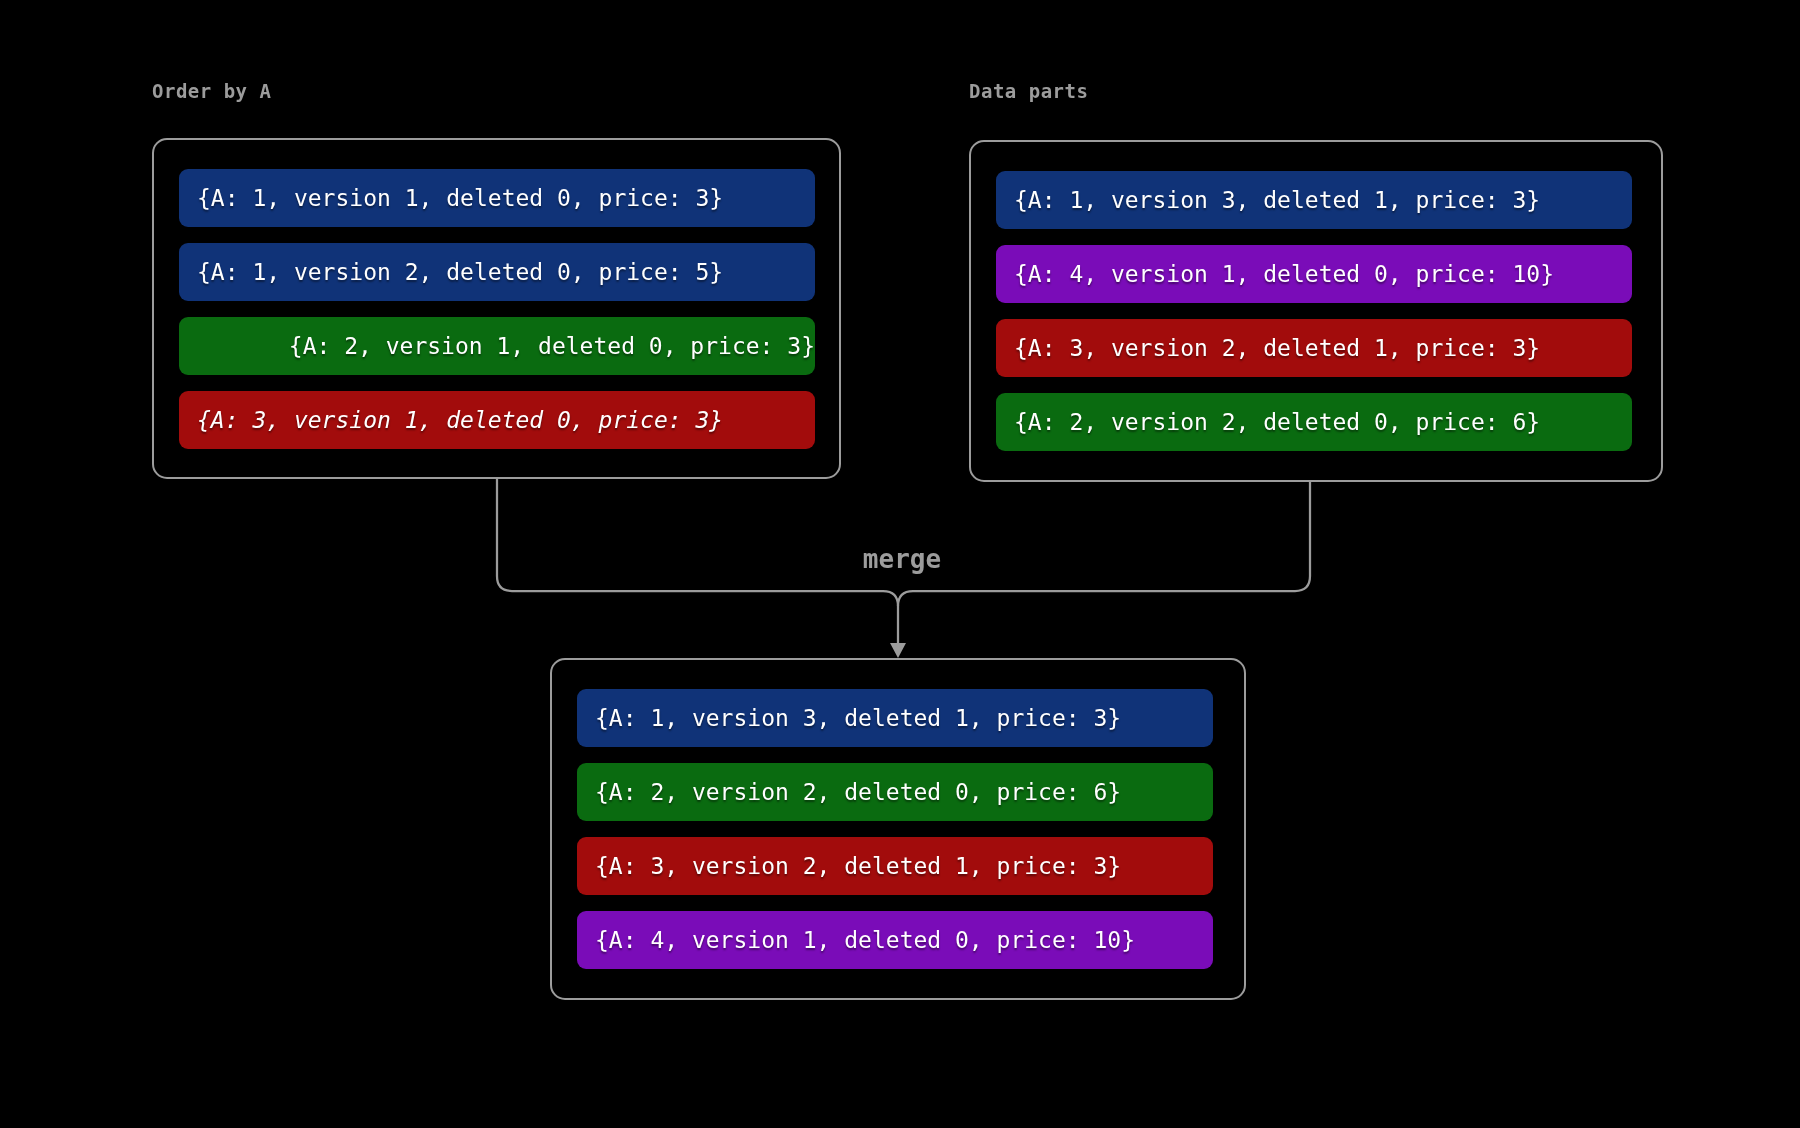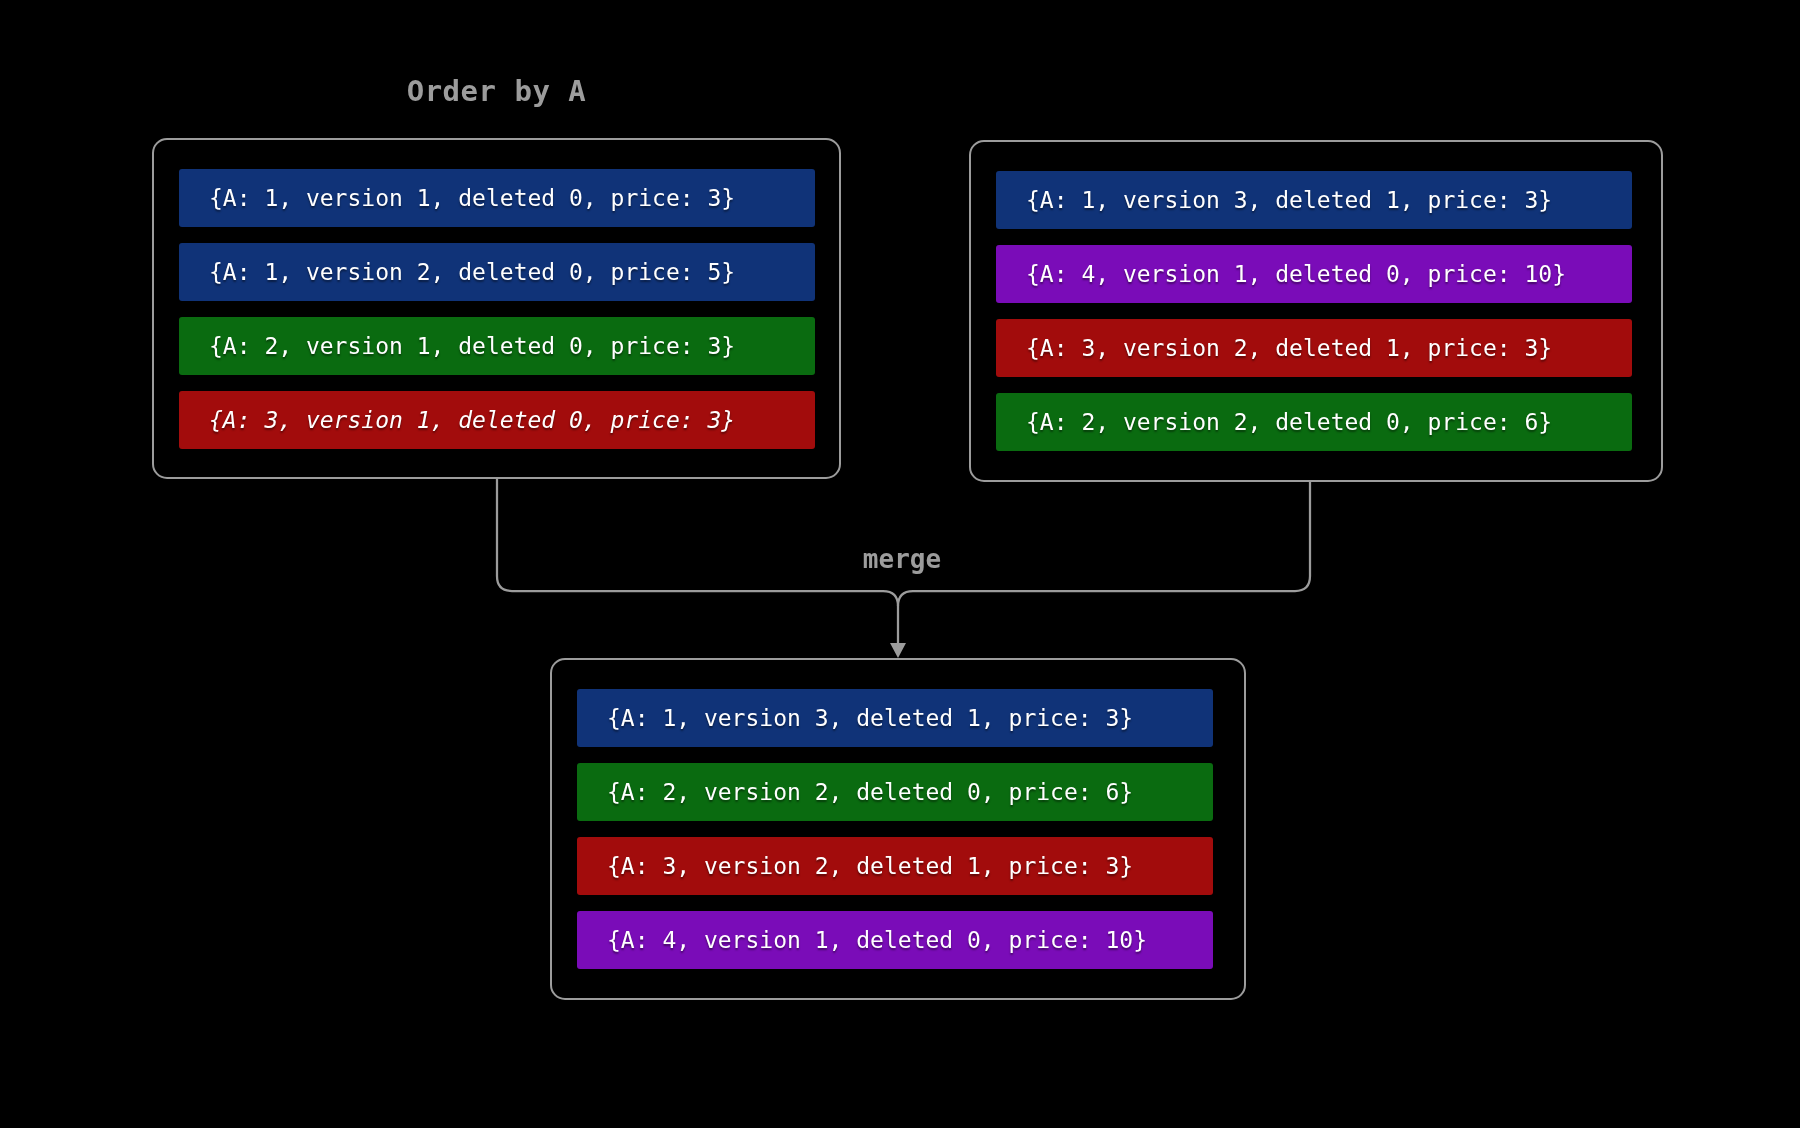--- a/index.html
+++ b/index.html
@@ -13,41 +13,41 @@
     height: 1128px;
     background: var(--bg, #000);
     font-family: "DejaVu Sans Mono", "Liberation Mono", monospace;
     overflow: hidden;
   }
   .panel-title {
     position: absolute;
     top: 74px;
     height: 34px;
     line-height: 34px;
-    text-align: center;
-    font-size: 29px;
+    text-align: left;
+    font-size: 19px;
     font-weight: bold;
     color: var(--title-color, #9c9c9c);
     letter-spacing: 0.5px;
   }
   .panel {
     position: absolute;
     border: 2px solid var(--line-color, #9c9c9c);
     border-radius: 15px;
     box-sizing: border-box;
     background: transparent;
     padding: 29px 0 0 25px;
   }
   .panel .row {
     width: 636px;
     height: 58px;
-    border-radius: 3px;
+    border-radius: 9px;
     margin-bottom: 16px;
     line-height: 58px;
-    padding-left: 30px;
+    padding-left: 18px;
     box-sizing: border-box;
     font-size: 23px;
     color: var(--row-text, #ffffff);
     text-shadow: 0 2px 2px rgba(0,0,0,0.45);
     white-space: nowrap;
   }
   #panel-order { left: 152px; top: 138px; width: 689px; height: 341px; }
   #panel-parts { left: 969px; top: 140px; width: 694px; height: 342px; }
   #panel-merged { left: 550px; top: 658px; width: 696px; height: 342px; }
   #title-order { left: 152px; width: 689px; }
@@ -79,25 +79,26 @@
     stroke: none;
   }
 </style>
 </head>
 <body>
 
 <div id="canvas">
 
   <div class="panel-title" id="title-order">Order by A</div>
 
+  <div class="panel-title" id="title-parts">Data parts</div>
 
   <div class="panel" id="panel-order">
     <div class="row" style="background: rgb(16, 51, 120);">{A: 1, version 1, deleted 0, price: 3}</div>
     <div class="row" style="background: rgb(16, 51, 120);">{A: 1, version 2, deleted 0, price: 5}</div>
-    <div class="row" style="background: rgb(10, 107, 16);">{A: 2, version 1, deleted 0, price: 3}</div>
+    <div class="row" style="background: rgb(10, 107, 16); text-align: right;">{A: 2, version 1, deleted 0, price: 3}</div>
     <div class="row" style="background: rgb(162, 12, 12); font-style: italic;">{A: 3, version 1, deleted 0, price: 3}</div>
   </div>
 
   <div class="panel" id="panel-parts">
     <div class="row" style="background: rgb(16, 51, 120);">{A: 1, version 3, deleted 1, price: 3}</div>
     <div class="row" style="background: rgb(122, 12, 184);">{A: 4, version 1, deleted 0, price: 10}</div>
     <div class="row" style="background: rgb(162, 12, 12);">{A: 3, version 2, deleted 1, price: 3}</div>
     <div class="row" style="background: rgb(10, 107, 16);">{A: 2, version 2, deleted 0, price: 6}</div>
   </div>
 

